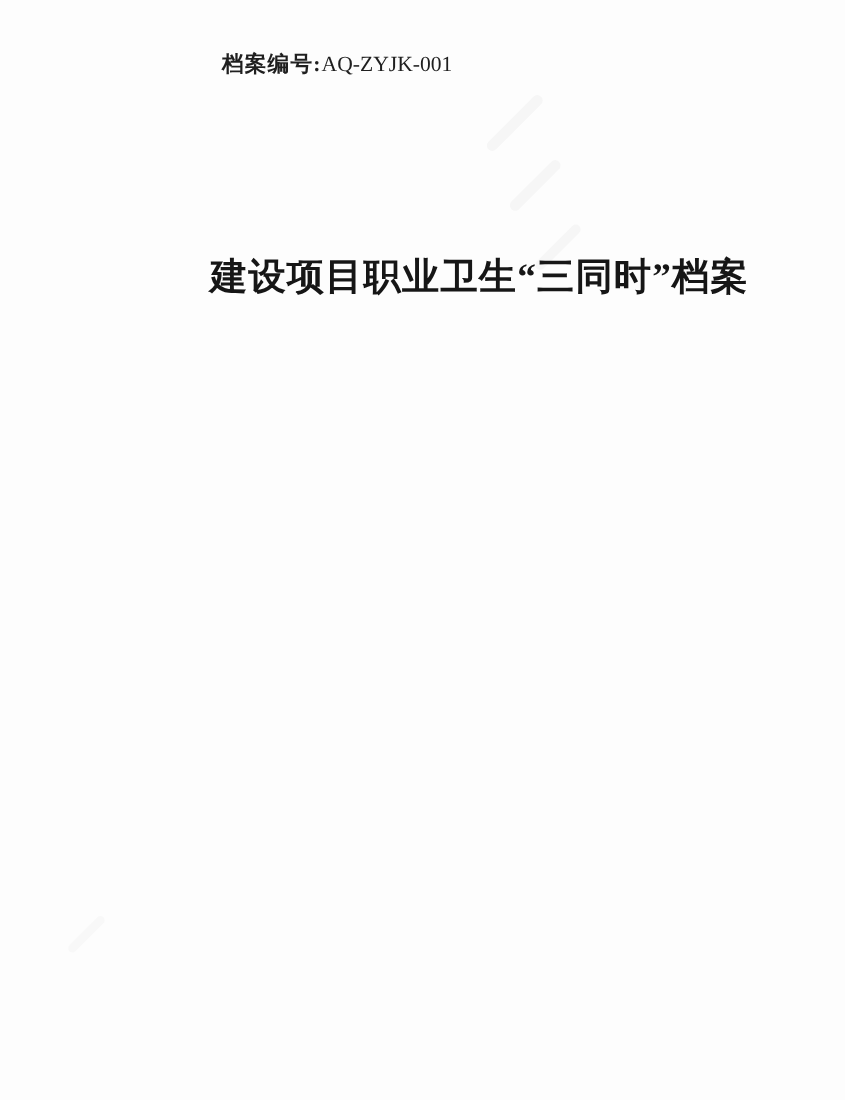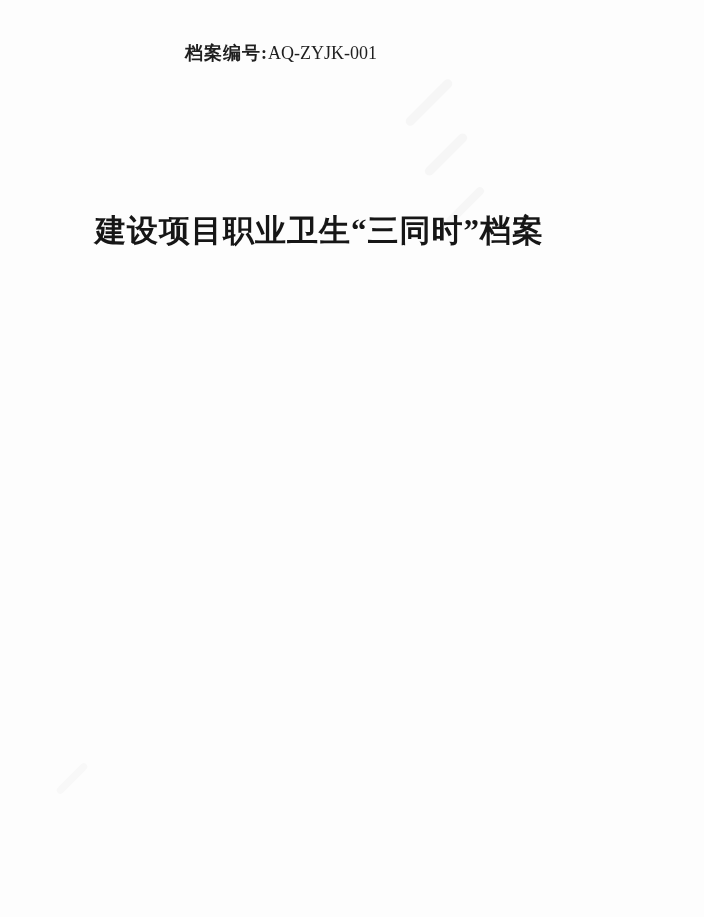--- a/index.html
+++ b/index.html
@@ -43,20 +43,21 @@
   .doc-number .val {
     font-family: "Liberation Serif", serif;
     font-weight: 400;
   }
 
   .doc-title {
     position: absolute;
     left: 95px;
     top: 210px;
     width: 609px;
+    text-align: center;
     font-size: 31px;
     font-weight: 700;
     letter-spacing: 1px;
     white-space: nowrap;
     color: #161616;
   }
 
   .fields {
     position: absolute;
     left: 187px;

